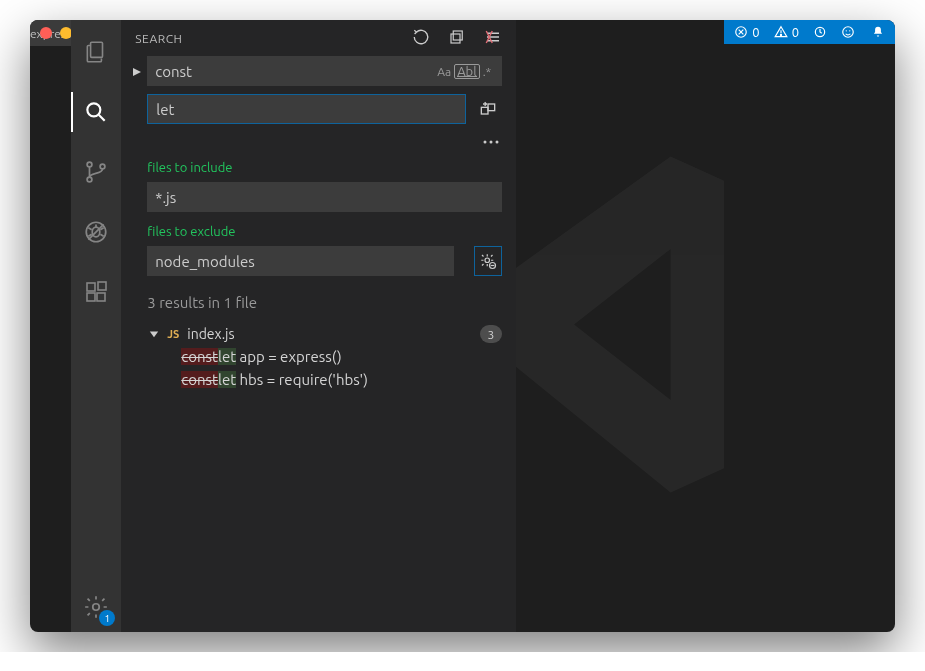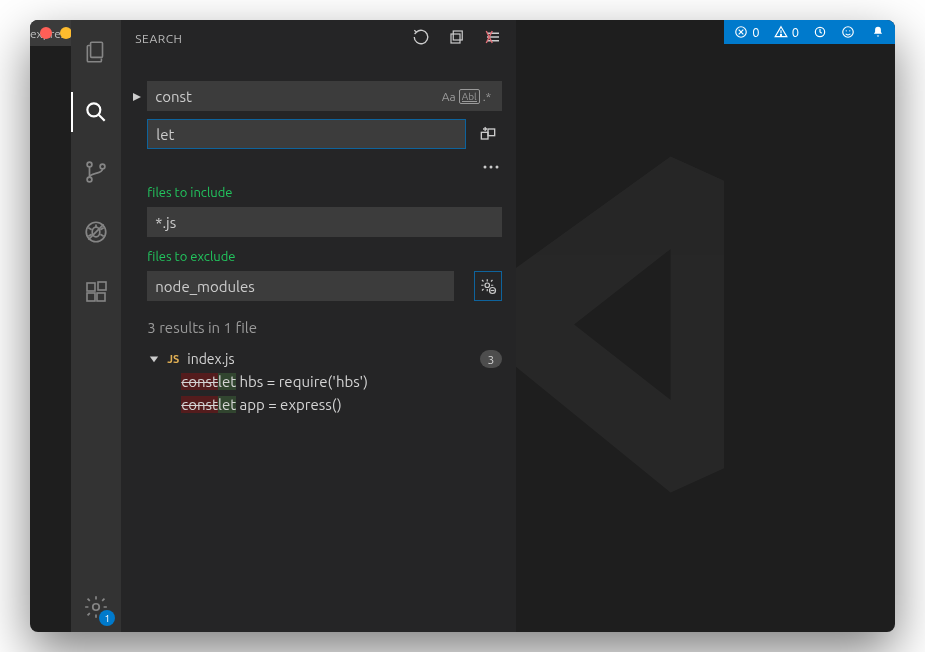--- a/index.html
+++ b/index.html
@@ -37,28 +37,28 @@
   .ab-bottom{width:50px;height:50px;display:flex;align-items:center;justify-content:center;color:#858585;position:relative;cursor:pointer;}
   .badge-blue{position:absolute;bottom:6px;right:6px;background:#007acc;color:#fff;font-size:10px;width:16px;height:16px;border-radius:50%;display:flex;align-items:center;justify-content:center;}
 
   .sidebar{
     width:395px;background:#252526;display:flex;flex-direction:column;color:#ccc;
   }
   .sb-header{height:36px;display:flex;align-items:center;justify-content:space-between;padding:0 14px;color:#bbb;font-size:12px;letter-spacing:.5px;}
   .sb-header .tools{display:flex;gap:18px;color:#ccc;}
   .sb-header svg{width:18px;height:18px;}
 
-  .search-block{display:flex;align-items:flex-start;padding:0 14px 0 10px;gap:4px;margin-top:25px;}
+  .search-block{display:flex;align-items:flex-start;padding:0 14px 0 10px;gap:4px;}
   .twist{width:12px;height:12px;margin-top:10px;color:#ccc;}
   .inputs{flex:1;display:flex;flex-direction:column;gap:8px;}
   .field{background:#3c3c3c;height:30px;display:flex;align-items:center;padding:0 8px;color:#ccc;font-size:15px;position:relative;}
   .field input{flex:1;background:transparent;border:none;outline:none;color:#ccc;font-size:15px;}
   .field .icons{display:flex;align-items:center;color:#9a9a9a;font-size:12px;}
   .field .icons span{padding:0 3px;cursor:pointer;}
-  .field .icons .abl{border:1px solid #9a9a9a;border-radius:2px;font-size:10px;line-height:13px;padding:0 2px;position:relative;}
+  .field .icons .abl{border:1px solid #9a9a9a;border-radius:2px;font-size:13px;line-height:13px;padding:0 2px;position:relative;}
   .field .icons .abl::after{content:"";position:absolute;height:1px;background:#9a9a9a;left:2px;right:2px;bottom:1px;}
   .replace-row{display:flex;gap:8px;align-items:center;}
   .replace-row .field{flex:1;border:1px solid #0e639c;}
   .swap-btn{width:28px;height:30px;display:flex;align-items:center;justify-content:center;color:#ccc;cursor:pointer;}
   .caret{text-align:right;height:16px;color:#ccc;padding-right:2px;cursor:pointer;}
   .sub-label{color:#22c55e;font-size:13px;margin-top:4px;}
   .excl-row{display:flex;gap:20px;align-items:center;}
   .excl-row .field{flex:1;}
   .excl-btn{width:28px;height:30px;display:flex;align-items:center;justify-content:center;border:1px solid #0e639c;color:#ccc;cursor:pointer;position:relative;}
   .summary{color:#9a9a9a;font-size:15px;margin:10px 0 4px 0;}
@@ -230,22 +230,22 @@
           <div class="results">
             <div class="file-row">
               <svg class="tw" viewBox="0 0 12 12" fill="currentColor">
                   <polygon points="1,3 11,3 6,10"></polygon>
                 </svg>
               <span class="file-badge">JS</span>
               <span class="file-name">index.js</span>
               <span class="count-pill">3</span>
             </div>
             <div id="hits">
+                <div class="hit"><span class="del">const</span><span class="ins">let</span><span> app = express()</span></div>
                 <div class="hit"><span class="del">const</span><span class="ins">let</span><span> hbs = require('hbs')</span></div>
-                <div class="hit"><span class="del">const</span><span class="ins">let</span><span> app = express()</span></div>
               </div>
           </div>
         </div>
       </div>
     </div>
 
     <div class="editor">
       <div class="bgicon">
         <svg viewBox="0 0 100 100">
             <path d="M73 10 L95 20 L95 80 L73 90 L30 55 L12 68 L5 63 L22 48 L5 33 L12 28 L30 41 Z M73 32 L50 50 L73 68 Z"></path>

